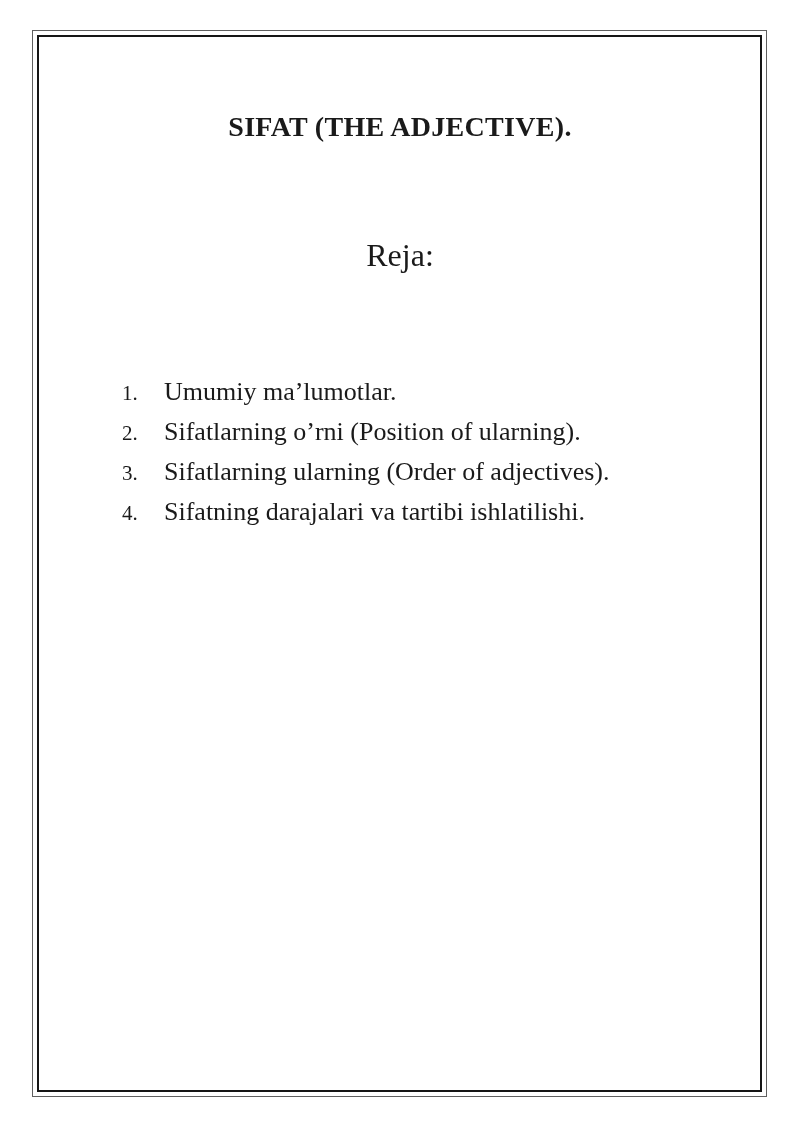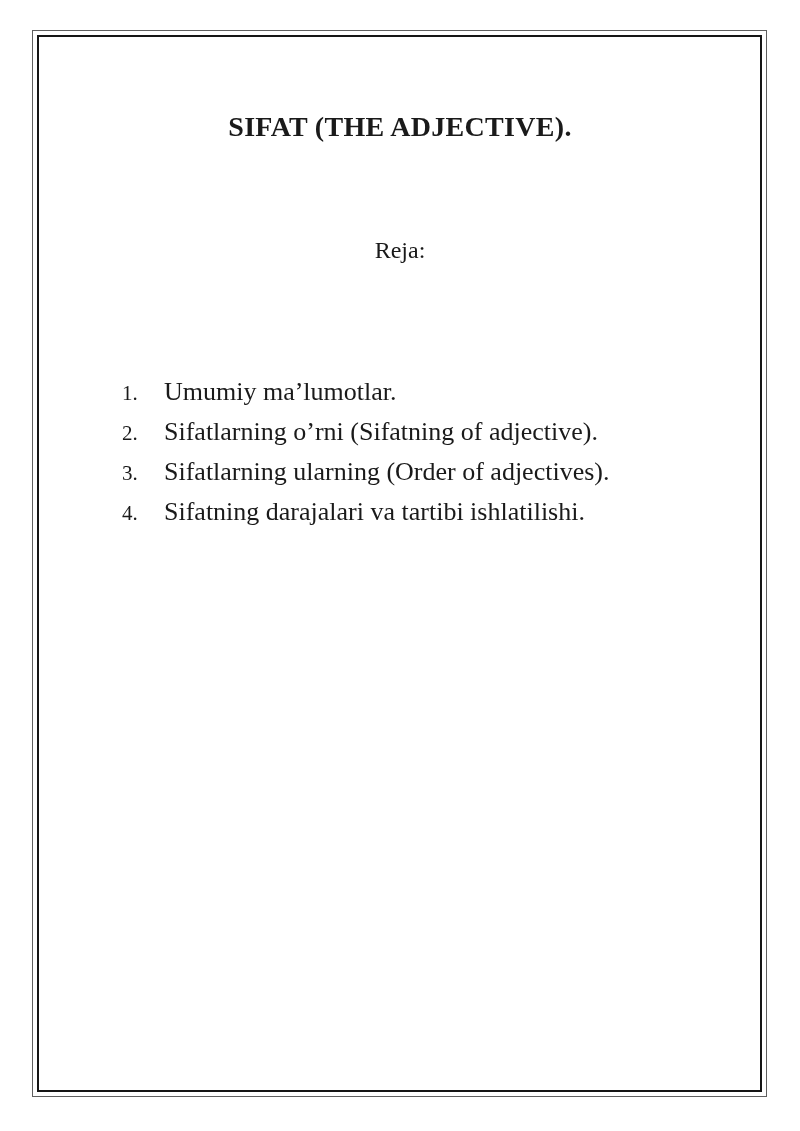--- a/index.html
+++ b/index.html
@@ -42,21 +42,21 @@
     font-size: 28px;
     font-weight: bold;
     letter-spacing: 0.3px;
   }
   .doc-subtitle {
     position: absolute;
     left: 0;
     top: 237px;
     width: 800px;
     text-align: center;
-    font-size: 24px;
+    font-size: 32px;
   }
   .plan-list {
     position: absolute;
     left: 110px;
     top: 360px;
     margin: 12px;
     padding: 0;
     list-style: none;
   }
   .plan-item {
@@ -82,21 +82,21 @@
 
   <h1 class="doc-title">SIFAT (THE ADJECTIVE).</h1>
 
   <div class="doc-subtitle">Reja:</div>
 
   <ol class="plan-list">
     <li class="plan-item">
       <span class="num">1.</span><span class="txt">Umumiy ma’lumotlar.</span>
     </li>
     <li class="plan-item">
-      <span class="num">2.</span><span class="txt">Sifatlarning o’rni (Sifatning of adjective).</span>
+      <span class="num">2.</span><span class="txt">Sifatlarning o’rni (Position of ularning).</span>
     </li>
     <li class="plan-item">
       <span class="num">3.</span><span class="txt">Sifatlarning ularning (Order of adjectives).</span>
     </li>
     <li class="plan-item">
       <span class="num">4.</span><span class="txt">Sifatning darajalari va tartibi ishlatilishi.</span>
     </li>
   </ol>
 
 </div>

